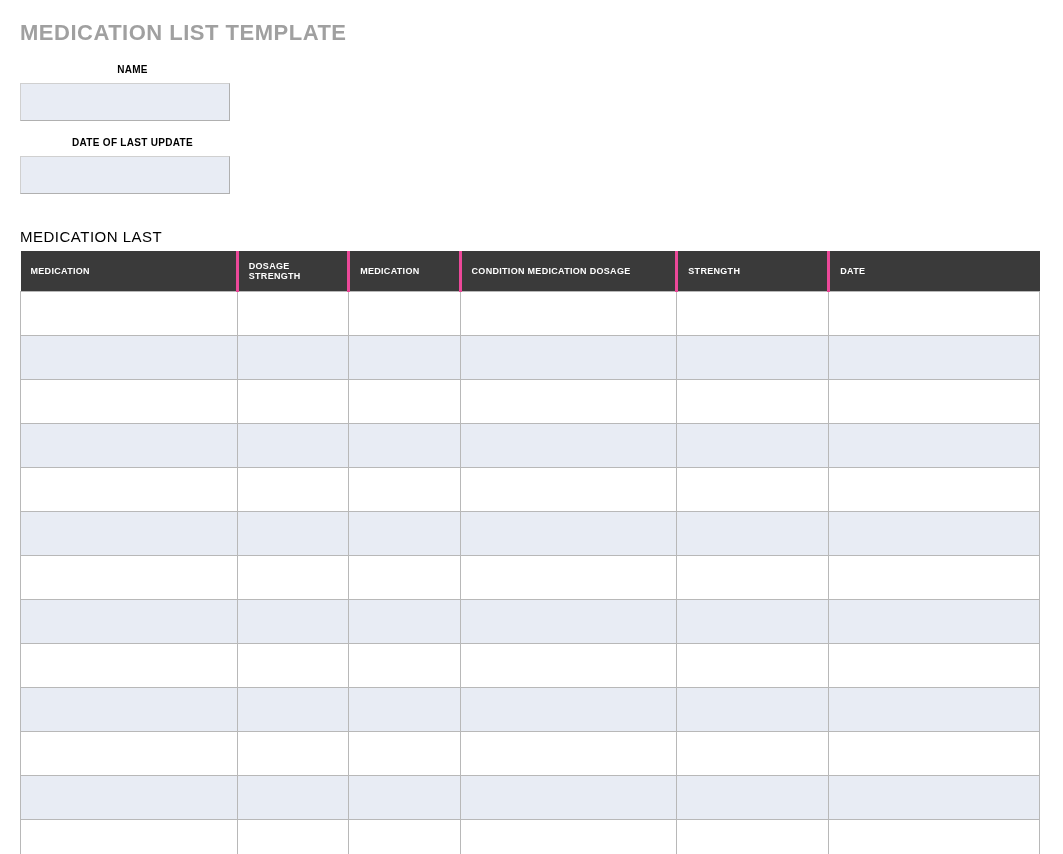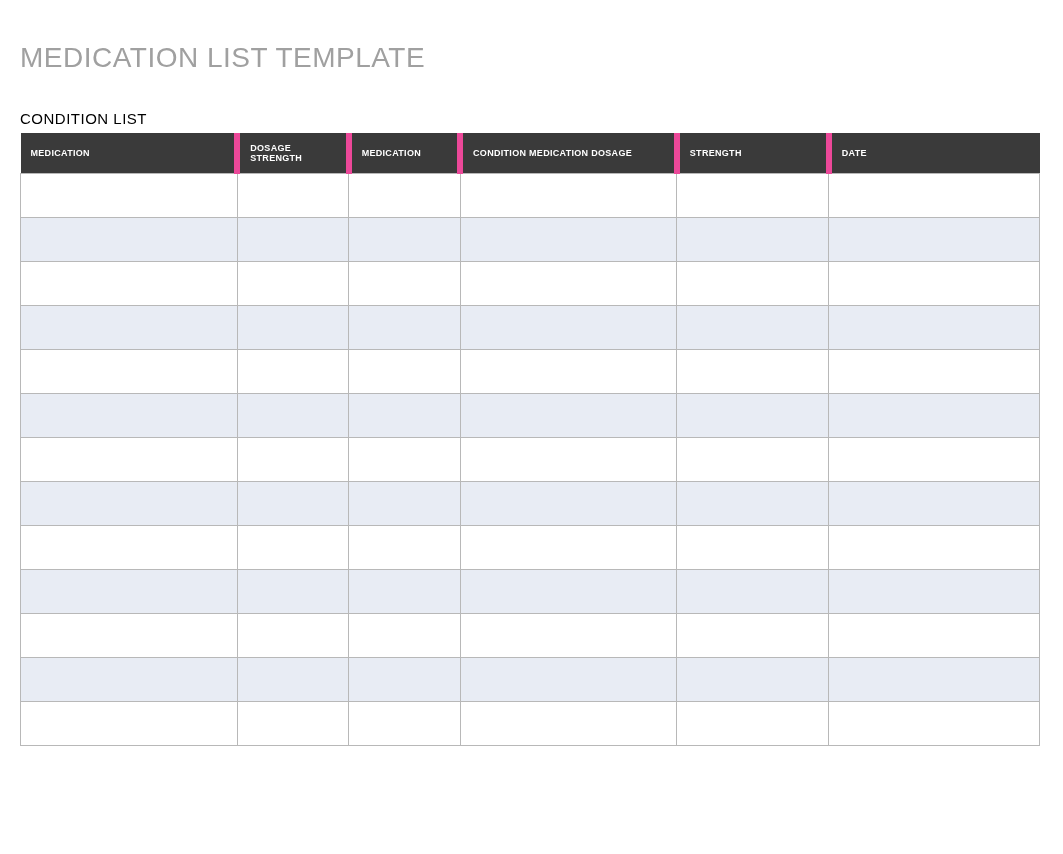--- a/index.html
+++ b/index.html
@@ -3,26 +3,25 @@
   <meta charset="utf-8">
   <style>
     * { box-sizing: border-box; margin: 0; padding: 0; }
     body {
       font-family: "Century Gothic", "Futura", Arial, sans-serif;
       background: #fff;
       padding: 20px;
       width: 1063px;
     }
     .title {
-      font-size: 28px;
-      font-weight: normal;
+      font-size: 22px;
+      font-weight: bold;
       color: #a0a0a0;
       letter-spacing: 0.5px;
       margin-bottom: 18px;
-      margin-top: 22px;
     }
     .top-area {
       display: flex;
       gap: 0;
       margin-bottom: 18px;
     }
     .left-col {
       width: 330px;
     }
     .right-col {
@@ -75,21 +74,21 @@
       table-layout: fixed;
     }
     table.med th {
       background: #3a3a3a;
       color: #fff;
       font-size: 9px;
       font-weight: bold;
       text-align: left;
       padding: 10px 10px;
       letter-spacing: 0.3px;
-      border-right: 6px solid #ec4899;
+      border-right: 3px solid #ec4899;
     }
     table.med th:last-child { border-right: none; }
     table.med td {
       height: 44px;
       border: 1px solid #b8b8b8;
       padding: 4px 8px;
       font-size: 12px;
     }
     table.med tbody tr:nth-child(odd) td { background: #ffffff; }
     table.med tbody tr:nth-child(even) td { background: #e8ecf4; }
@@ -99,23 +98,29 @@
     .col-condition { width: 214px; }
     .col-physician { width: 150px; }
     .col-notes { width: 208px; }
   </style>
 </head>
 <body>
 
 <div class="title">MEDICATION LIST TEMPLATE</div>
 
 <div class="top-area">
+  <div class="left-col">
+    <div class="small-label">NAME</div>
+    <div class="small-input"></div>
+    <div class="small-label">DATE OF LAST UPDATE</div>
+    <div class="small-input"></div>
+  </div>
 </div>
 
-<div class="list-label">CONDITION LIST</div>
+<div class="list-label">MEDICATION LAST</div>
 
 <table class="med">
   <colgroup>
     <col class="col-medication">
       <col class="col-dosage">
       <col class="col-freq">
     <col class="col-condition">
       <col class="col-physician">
       <col class="col-notes">
   </colgroup>

